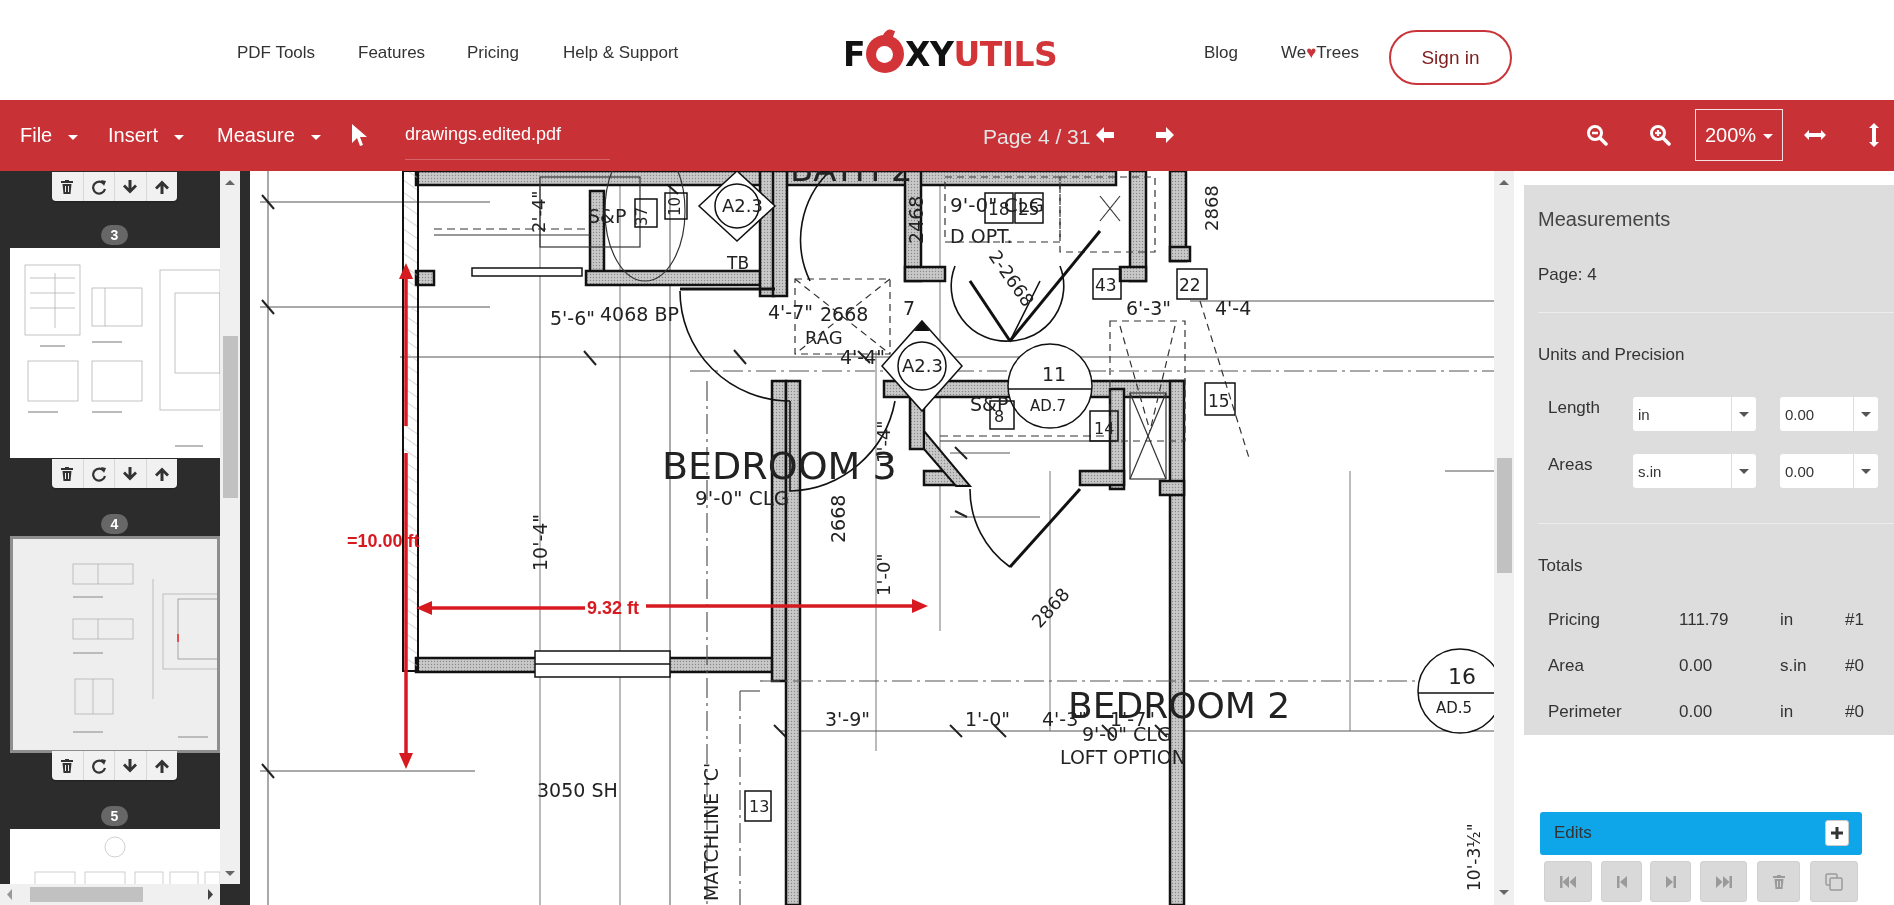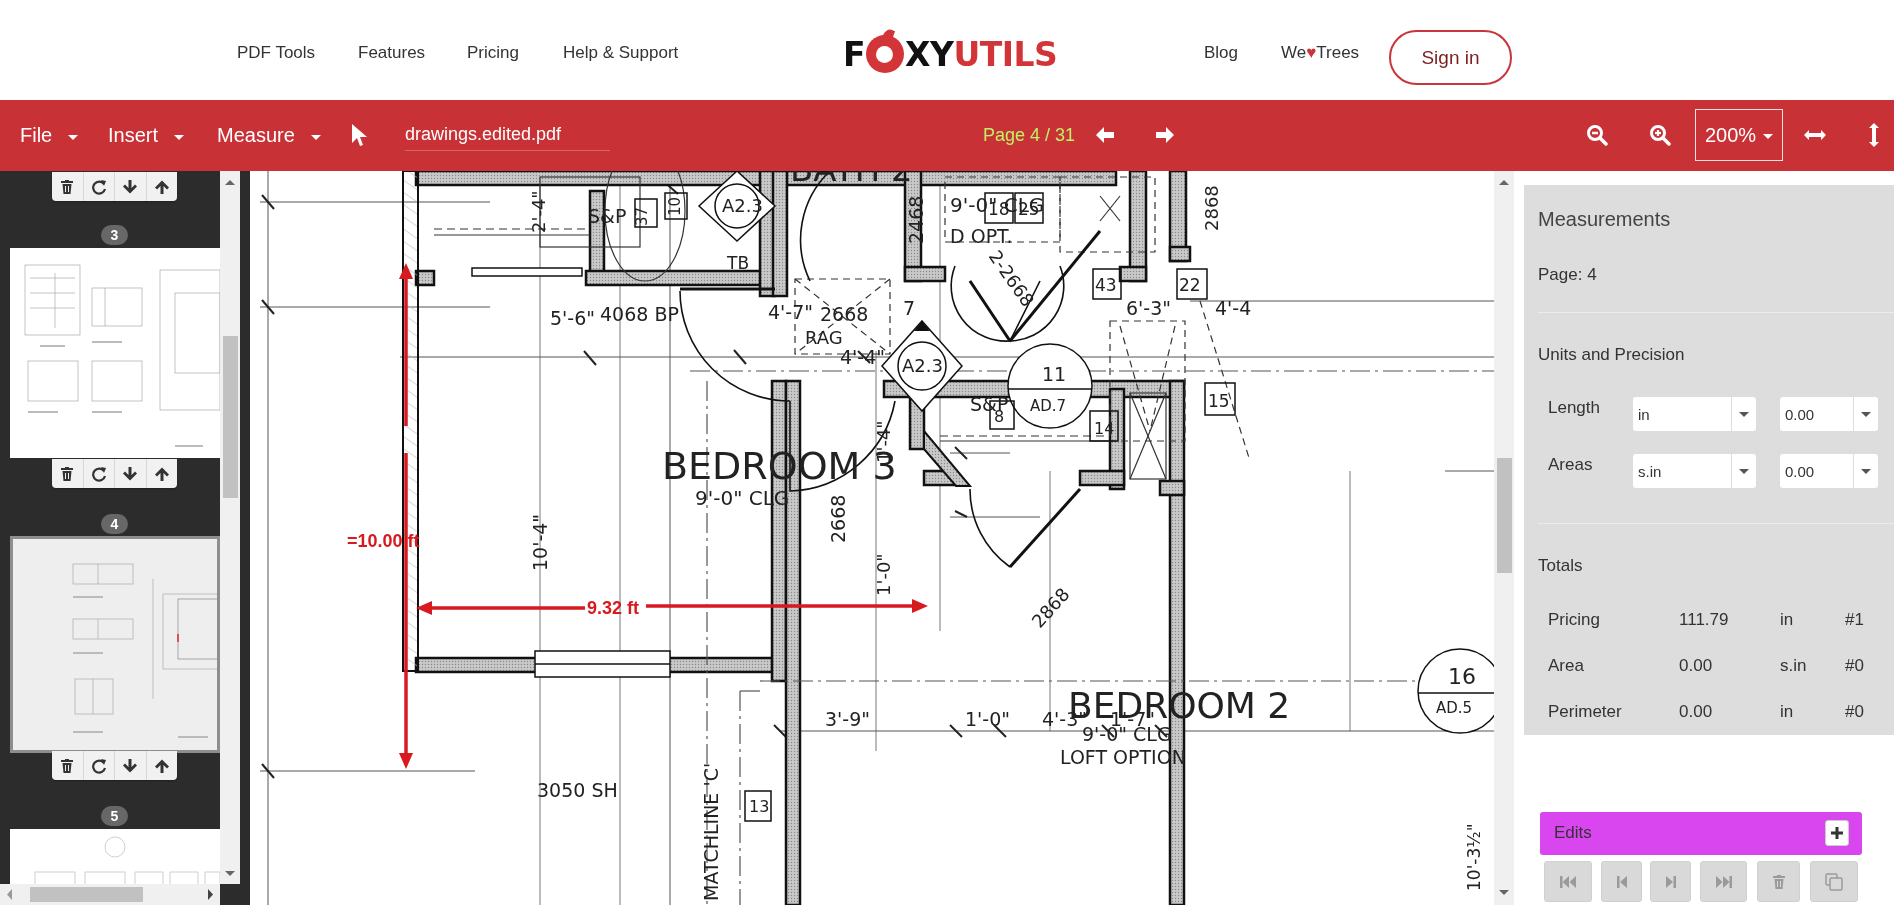--- a/index.html
+++ b/index.html
@@ -16,22 +16,22 @@
   .logo .fox::before { content: ""; position: absolute; left: 17px; top: -6px; width: 10px; height: 14px; background: #d33438; border-radius: 60% 0 60% 0; transform: rotate(20deg); }
   .btn-signin { position: absolute; left: 1389px; top: 30px; width: 123px; height: 55px; border: 2px solid #c8353a; border-radius: 28px; color: #7f1d1d; font-size: 19px; display: flex; align-items: center; justify-content: center; background: #fff; cursor: pointer; }
   .btn-signup { position: absolute; left: 1529px; top: 30px; width: 134px; height: 55px; border-radius: 28px; background: #c8353a; color: #fff; font-size: 19px; display: flex; align-items: center; justify-content: center; cursor: pointer; }
   .heart { color: #c8353a; }
 
   
   .toolbar { position: absolute; left: 0; top: 100px; width: 1894px; height: 71px; background: #c83136; color: #fff; }
   .tb-menu { position: absolute; top: 24px; font-size: 20px; color: #fff; cursor: pointer; display: flex; align-items: center; gap: 16px; }
   .caret { display: inline-block; width: 0; height: 0; border-left: 5px solid transparent; border-right: 5px solid transparent; border-top: 5px solid #fff; margin-top: 3px; }
   .pointer-icon { position: absolute; left: 350px; top: 22px; width: 20px; height: 26px; cursor: pointer; }
-  .filename { position: absolute; left: 405px; top: 24px; width: 205px; font-size: 18px; color: #fff; border-bottom: 1px solid rgba(255,255,255,0.25); padding-bottom: 5px; }
-  .page-ind { position: absolute; left: 983px; top: 25px; font-size: 18px; color: #bef264; }
+  .filename { position: absolute; left: 405px; top: 24px; width: 205px; font-size: 18px; color: #fff; border-bottom: 1px solid rgba(255,255,255,0.25); padding-bottom: 14px; }
+  .page-ind { position: absolute; left: 983px; top: 25px; font-size: 21px; color: #e5e5e5; }
   .tb-icon { position: absolute; top: 20px; width: 30px; height: 30px; display: flex; align-items: center; justify-content: center; cursor: pointer; }
   .zoom-select { position: absolute; left: 1695px; top: 9px; width: 88px; height: 52px; border: 1px solid rgba(255,255,255,0.85); display: flex; align-items: center; justify-content: center; gap: 7px; font-size: 20px; color: #fff; cursor: pointer; }
 
   
   .thumbs { position: absolute; left: 0; top: 171px; width: 240px; height: 734px; background: #2c2c2c; overflow: hidden; }
   .thumb-tools { position: absolute; left: 52px; width: 125px; height: 29px; background: #f1f1f1; border-radius: 0 0 4px 4px; display: flex; box-shadow: 0 1px 2px rgba(0,0,0,0.3); }
   .thumb-tools .tt { flex: 1; display: flex; align-items: center; justify-content: center; border-right: 1px solid #d7d7d7; cursor: pointer; }
   .thumb-tools .tt:last-child { border-right: none; }
   .page-badge { position: absolute; left: 101px; width: 27px; height: 20px; border-radius: 10px; background: #676767; color: #fff; font-size: 14px; font-weight: bold; display: flex; align-items: center; justify-content: center; }
   .thumb-page { position: absolute; left: 10px; width: 210px; background: #fff; overflow: hidden; cursor: pointer; }
@@ -55,21 +55,21 @@
   .p-page { position: absolute; left: 14px; top: 80px; font-size: 17px; color: #333; }
   .p-hr { position: absolute; left: 14px; width: 356px; height: 1px; background: #ececec; }
   .p-sub { position: absolute; left: 14px; font-size: 17px; color: #333; }
   .p-label { position: absolute; left: 24px; font-size: 17px; color: #333; }
   .p-select { position: absolute; height: 34px; background: #fff; border-radius: 3px; display: flex; align-items: center; font-size: 15px; color: #333; cursor: pointer; }
   .p-select .val { flex: 1; padding-left: 5px; }
   .p-select .dd { width: 25px; height: 100%; border-left: 1px solid #ddd; display: flex; align-items: center; justify-content: center; }
   .p-select .dd i { display: block; width: 0; height: 0; border-left: 5px solid transparent; border-right: 5px solid transparent; border-top: 5px solid #555; }
   .tot-row { position: absolute; left: 24px; width: 340px; height: 24px; font-size: 17px; color: #333; }
   .tot-row span { position: absolute; top: 0; }
-  .edits-box { position: absolute; left: 16px; top: 627px; width: 322px; height: 43px; background: #d946ef; border-radius: 3px; }
+  .edits-box { position: absolute; left: 16px; top: 627px; width: 322px; height: 43px; background: #0ea5e9; border-radius: 3px; }
   .edits-box .lbl { position: absolute; left: 14px; top: 11px; font-size: 17px; color: #333; }
   .edits-add { position: absolute; left: 285px; top: 8px; width: 24px; height: 26px; background: #fff; border: 1px solid #ccc; border-radius: 3px; display: flex; align-items: center; justify-content: center; cursor: pointer; }
   .edit-btn { position: absolute; top: 676px; height: 41px; background: #d9d9d9; border: 1px solid #d0d0d0; border-radius: 3px; display: flex; align-items: center; justify-content: center; cursor: pointer; }
 </style>
 </head>
 <body>
 
 <div class="site-nav">
   <span class="nav-link" style="left:237px">PDF Tools</span>
   <span class="nav-link" style="left:358px">Features</span>

